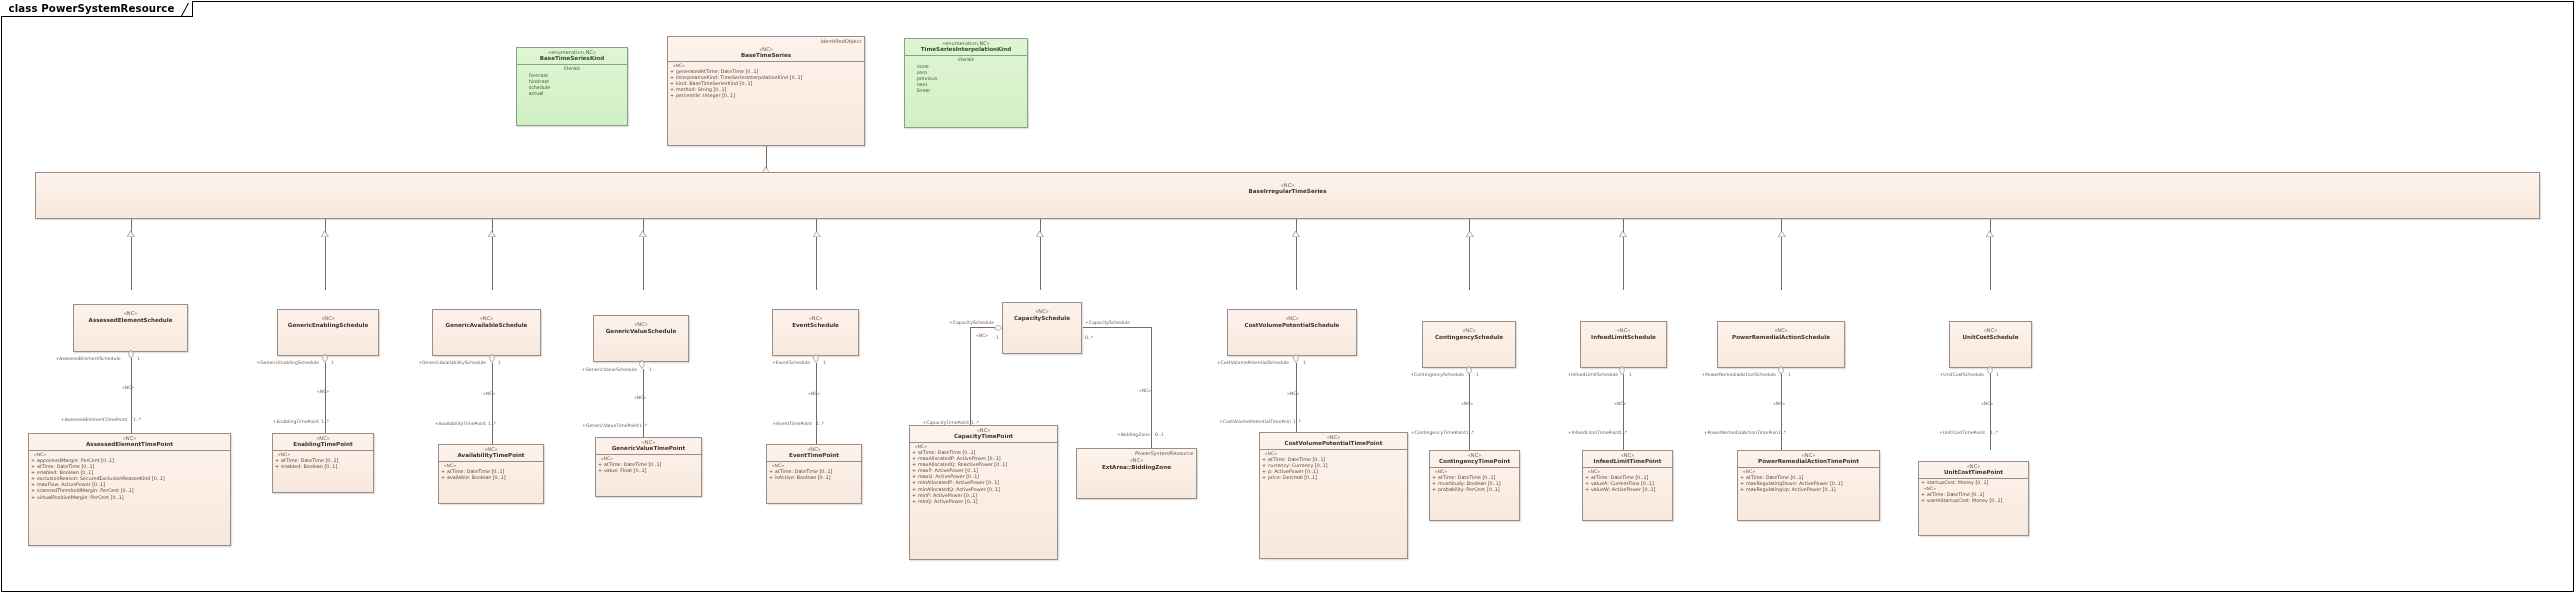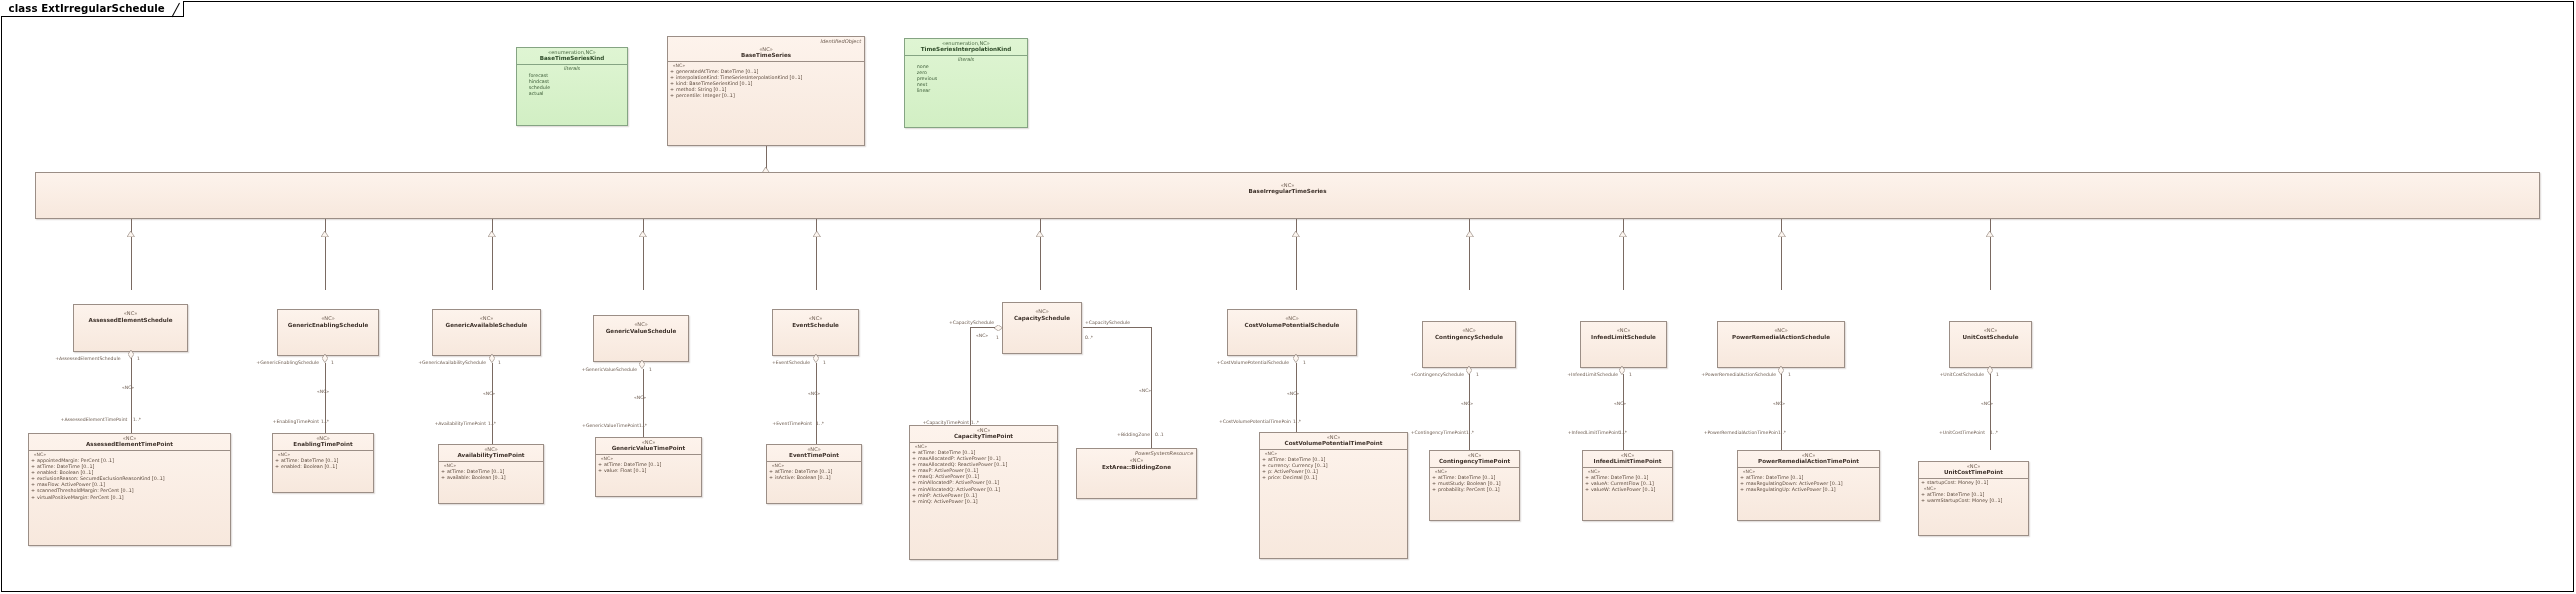--- a/index.html
+++ b/index.html
@@ -142,21 +142,21 @@
   }
   .lbl.r{text-align:right;}
 </style>
 </head>
 <body>
 
 <div id="canvas">
 
   <div id="frame"></div>
   <div id="title-tab">
-    <span>class ExtIrregularSchedule</span>
+    <span>class PowerSystemResource</span>
     <span class="slash"></span>
   </div>
 
   <div class="uml enum" style="left:516px;top:47px;width:112px;height:79px;">
     <div class="hdr">
       <span class="stereo">«enumeration,NC»</span>
       <span class="cname">BaseTimeSeriesKind</span>
     </div>
     <div class="sep"></div>
     <div class="body">

